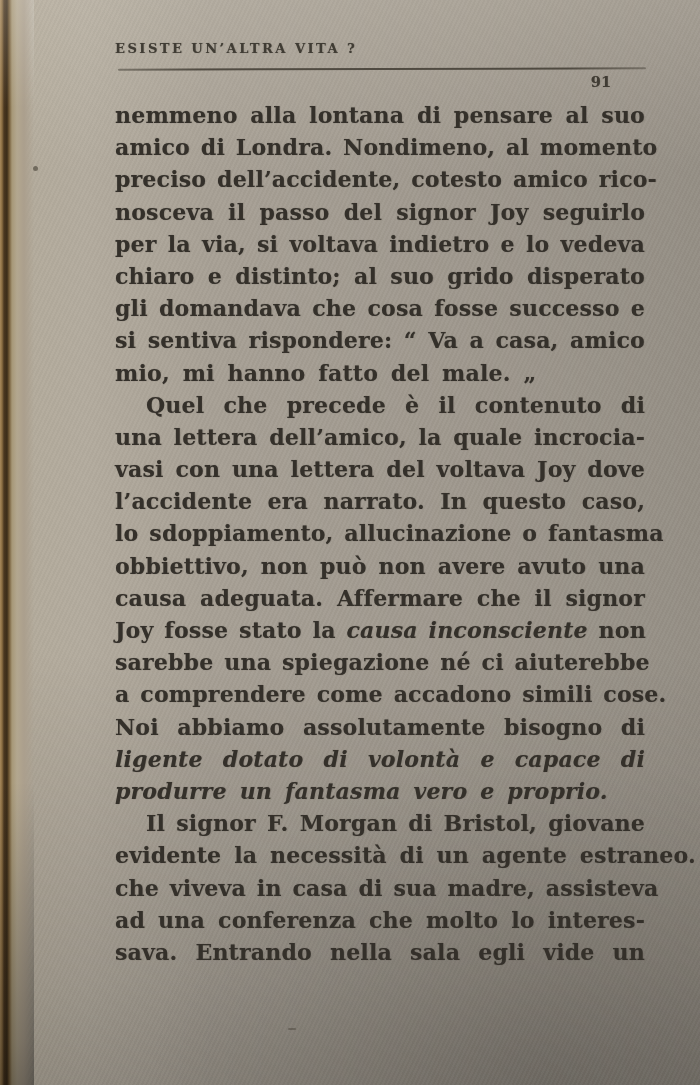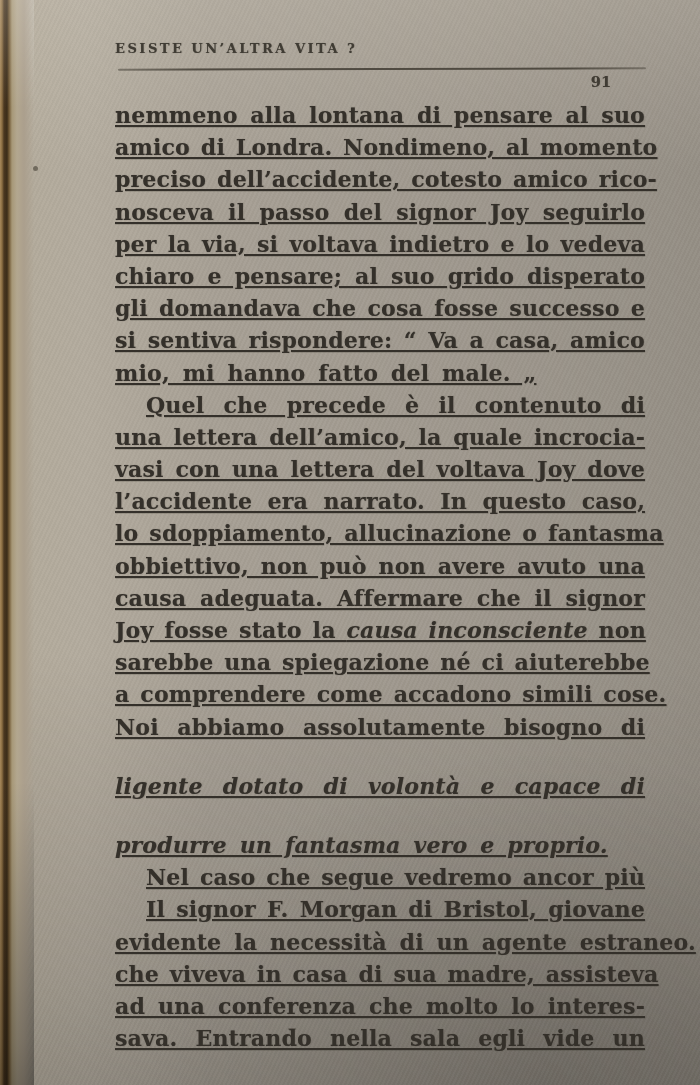--- a/index.html
+++ b/index.html
@@ -96,29 +96,28 @@
     color: #34302a;
     letter-spacing: 0.2px;
     word-spacing: 3px;
     text-shadow: 0.3px 0.4px 1px rgba(47,43,36,0.45);
   }
   .line {
     text-align: justify;
     text-align-last: justify;
     white-space: nowrap;
     height: 32.2px;
-    text-decoration: underline;
   }
   .line.end {
     text-align: right;
     text-align-last: left;
     word-spacing: 5px;
   }
   .line.indent { padding-left: 31px; }
-  .line.it, .it { font-style: italic; margin-top: 27px; }
+  .line.it, .it { font-style: italic; }
 </style>
 </head>
 <body>
 
 <div class="page">
 
   <div class="book-edge"></div>
   <div class="speck s1"></div>
   <div class="speck s2"></div>
 
@@ -127,38 +126,37 @@
     <div class="page-number">91</div>
   </div>
   <div class="header-rule"></div>
 
   <div class="text-block">
     <div class="line">nemmeno alla lontana di pensare al suo</div>
     <div class="line">amico di Londra. Nondimeno, al momento</div>
     <div class="line">preciso dell’accidente, cotesto amico rico-</div>
     <div class="line">nosceva il passo del signor Joy seguirlo</div>
     <div class="line">per la via, si voltava indietro e lo vedeva</div>
-    <div class="line">chiaro e pensare; al suo grido disperato</div>
+    <div class="line">chiaro e distinto; al suo grido disperato</div>
     <div class="line">gli domandava che cosa fosse successo e</div>
     <div class="line">si sentiva rispondere: “ Va a casa, amico</div>
     <div class="line end">mio, mi hanno fatto del male. „</div>
     <div class="line indent">Quel che precede è il contenuto di</div>
     <div class="line">una lettera dell’amico, la quale incrocia-</div>
     <div class="line">vasi con una lettera del voltava Joy dove</div>
     <div class="line">l’accidente era narrato. In questo caso,</div>
     <div class="line">lo sdoppiamento, allucinazione o fantasma</div>
     <div class="line">obbiettivo, non può non avere avuto una</div>
     <div class="line">causa adeguata. Affermare che il signor</div>
     <div class="line"><span>Joy fosse stato la </span><span class="it">causa inconsciente</span><span> non</span></div>
     <div class="line">sarebbe una spiegazione né ci aiuterebbe</div>
     <div class="line">a comprendere come accadono simili cose.</div>
     <div class="line">Noi abbiamo assolutamente bisogno di</div>
     <div class="line it">ligente dotato di volontà e capace di</div>
     <div class="line it end">produrre un fantasma vero e proprio.</div>
-    <div class="line indent">Nel caso che segue vedremo ancor più</div>
     <div class="line indent">Il signor F. Morgan di Bristol, giovane</div>
     <div class="line end">evidente la necessità di un agente estraneo.</div>
     <div class="line">che viveva in casa di sua madre, assisteva</div>
     <div class="line">ad una conferenza che molto lo interes-</div>
     <div class="line">sava. Entrando nella sala egli vide un</div>
   </div>
 
 </div>
 
 </body></html>

